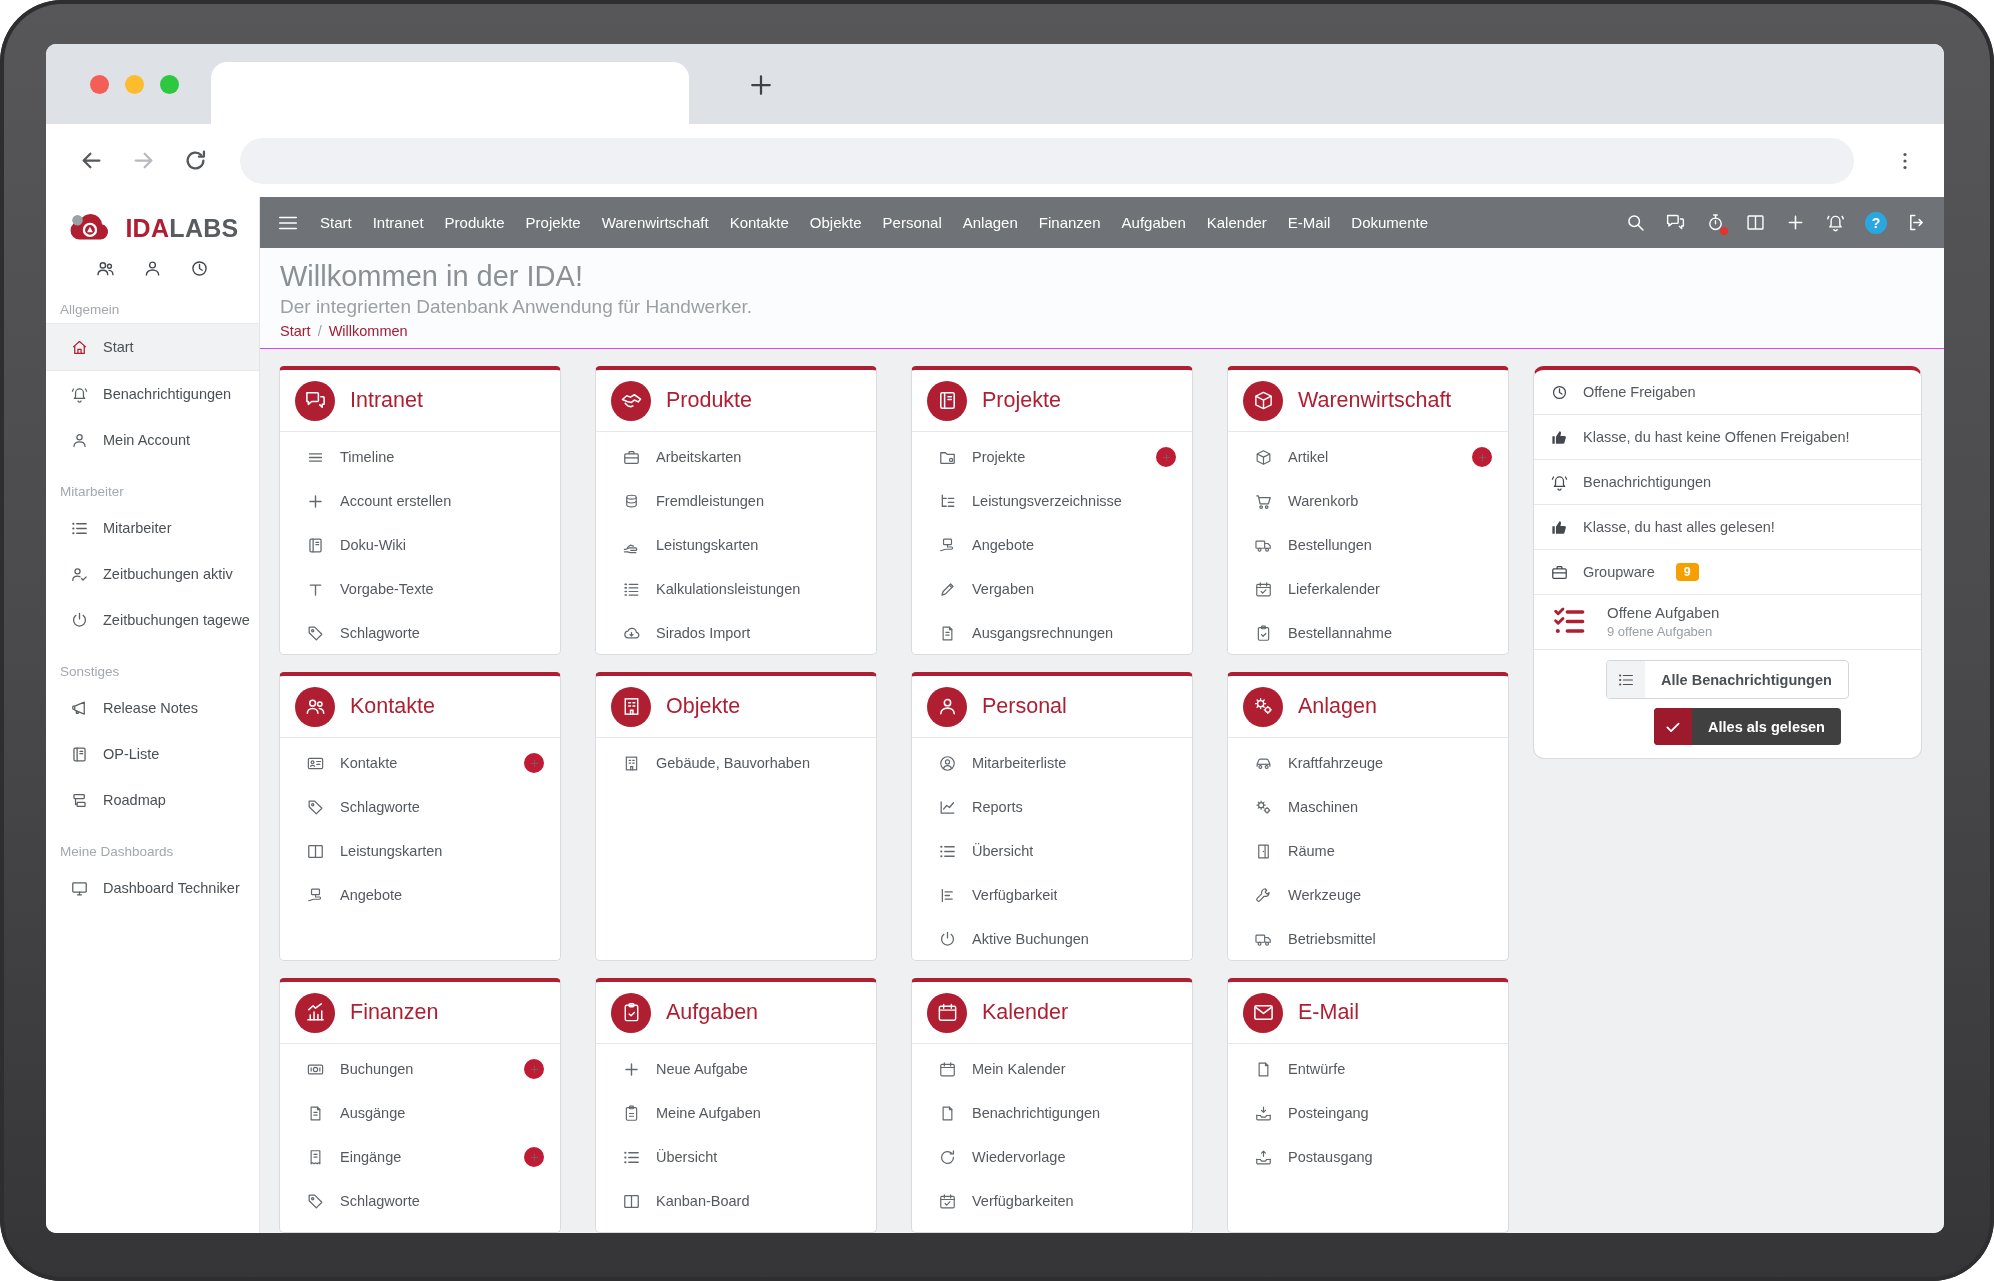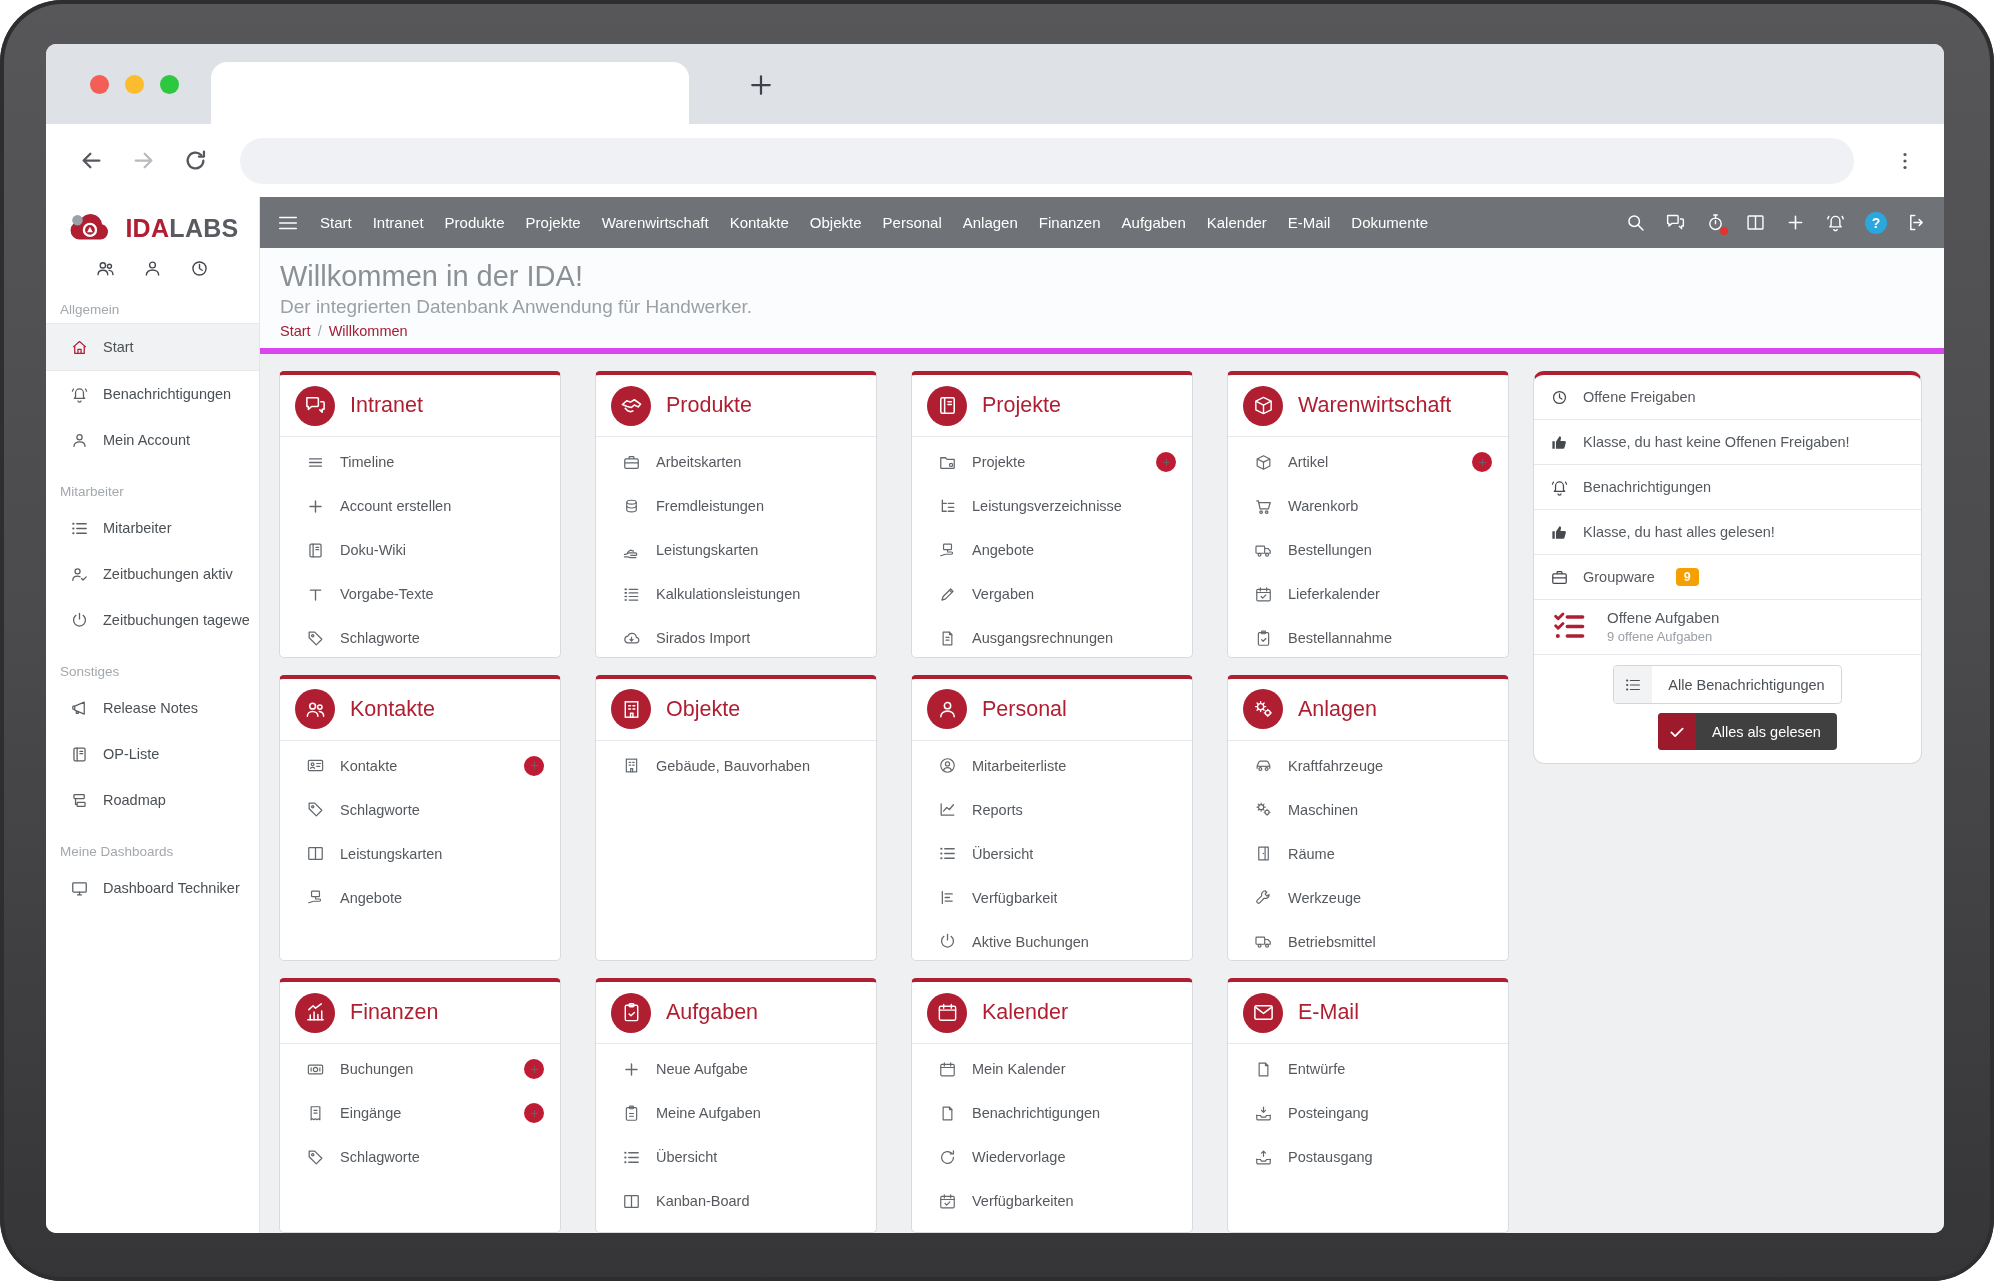--- a/index.html
+++ b/index.html
@@ -41,21 +41,21 @@
   .main{flex:1;display:flex;flex-direction:column;min-width:0;background:#eef0f2;}
   .topnav{height:51px;background:#6f7276;display:flex;align-items:center;color:#fff;padding:0 17px;gap:21px;flex:none;font-size:15px;}
   .topnav .burger{width:22px;height:22px;color:#fff;flex:none;}
   .nav-item{cursor:pointer;white-space:nowrap;}
   .nav-right{margin-left:auto;display:flex;align-items:center;gap:19px;}
   .nav-ic{width:21px;height:21px;position:relative;color:#fff;cursor:pointer;flex:none;}
   .nav-ic svg{width:21px;height:21px;}
   .timer-dot{position:absolute;right:-2px;bottom:-2px;width:8px;height:8px;border-radius:50%;background:#e2342d;}
   .help-circle{width:22px;height:22px;border-radius:50%;background:#2aa7df;color:#fff;font-size:14px;font-weight:700;display:flex;align-items:center;justify-content:center;cursor:pointer;}
 
-  .page-head{background:#fbfcfd;border-bottom:6px solid #d946ef;padding:12px 0 9px 20px;flex:none;}
+  .page-head{background:#fbfcfd;border-bottom:1px solid #d946ef;padding:12px 0 9px 20px;flex:none;}
   .ph-title{font-size:29px;color:#8b9095;font-weight:400;}
   .ph-sub{font-size:19px;color:#9ba0a5;margin-top:3px;}
   .ph-crumb{font-size:14.5px;margin-top:5px;color:#9ba0a5;}
   .crumb-link{color:#a51d33;cursor:pointer;}
   .crumb-sep{margin:0 7px;color:#9ba0a5;}
 
   .content{flex:1;display:flex;padding:17px 20px 0 19px;gap:24px;min-height:0;overflow:hidden;}
   .grid{width:1230px;flex:none;display:grid;grid-template-columns:repeat(4,282px);gap:17px 34px;align-content:start;}
   .card{background:#fff;border:1px solid #d9dbde;border-top:4px solid #b01e32;border-radius:5px;overflow:hidden;}
   .card-head{display:flex;align-items:center;gap:15px;height:61px;padding:0 15px;border-bottom:1px solid #e6e8eb;}
@@ -71,21 +71,21 @@
 
   .panel{width:387px;flex:none;background:#fff;border:1px solid #d9dbde;border-top:4px solid #b01e32;border-radius:11px;align-self:flex-start;overflow:hidden;}
   .p-row{display:flex;align-items:center;gap:14px;min-height:40px;padding:2px 16px;border-bottom:1px solid #e6e8eb;font-size:14.5px;color:#55595e;}
   .p-row svg{width:19px;height:19px;color:#45494e;flex:none;}
   .badge-9{background:#f59f00;color:#fff;border-radius:4px;font-size:12.5px;font-weight:700;padding:2px 8px;margin-left:7px;}
   .p-task{display:flex;align-items:center;gap:20px;padding:9px 16px 10px 18px;border-bottom:1px solid #e6e8eb;}
   .p-task .task-ic{width:35px;height:35px;color:#b01e32;flex:none;}
   .pt-title{font-size:15px;color:#55595e;}
   .pt-sub{font-size:13px;color:#9ba0a5;margin-top:3px;}
   .p-foot{padding:10px 14px 13px;display:flex;flex-direction:column;align-items:center;gap:9px;}
-  .btn{display:flex;align-items:stretch;height:37px;border-radius:4px;overflow:hidden;cursor:pointer;font-size:14.5px;}
+  .btn{display:flex;align-items:stretch;height:37px;border-radius:4px;overflow:hidden;cursor:pointer;font-size:14.5px;font-weight:bold;}
   .btn-ic{width:38px;display:flex;align-items:center;justify-content:center;flex:none;}
   .btn-ic svg{width:18px;height:18px;}
   .btn-label{display:flex;align-items:center;padding:0 16px;white-space:nowrap;}
   .btn-light{border:1px solid #d4d7da;background:#fff;color:#4b5055;}
   .btn-light .btn-ic{background:#f1f3f4;}
   .btn-primary{background:#404040;color:#fff;transform:translateX(16px);margin-left:8px;}
   .btn-primary .btn-ic{background:#9c1a2b;}
   .defs{position:absolute;width:0;height:0;overflow:hidden;}
 </style>
 </head>
@@ -1026,20 +1026,26 @@
                     </svg>
                     <span>Buchungen</span>
                     <span class="badge-plus">
                       <svg>
                         <use href="#i-plus"></use>
                       </svg>
                     </span>
                   </div>
                   <div class="c-item">
                     <svg>
+                      <use href="#i-doc-s"></use>
+                    </svg>
+                    <span>Ausgänge</span>
+                  </div>
+                  <div class="c-item">
+                    <svg>
                       <use href="#i-receipt"></use>
                     </svg>
                     <span>Eingänge</span>
                     <span class="badge-plus">
                       <svg>
                         <use href="#i-plus"></use>
                       </svg>
                     </span>
                   </div>
                   <div class="c-item">

